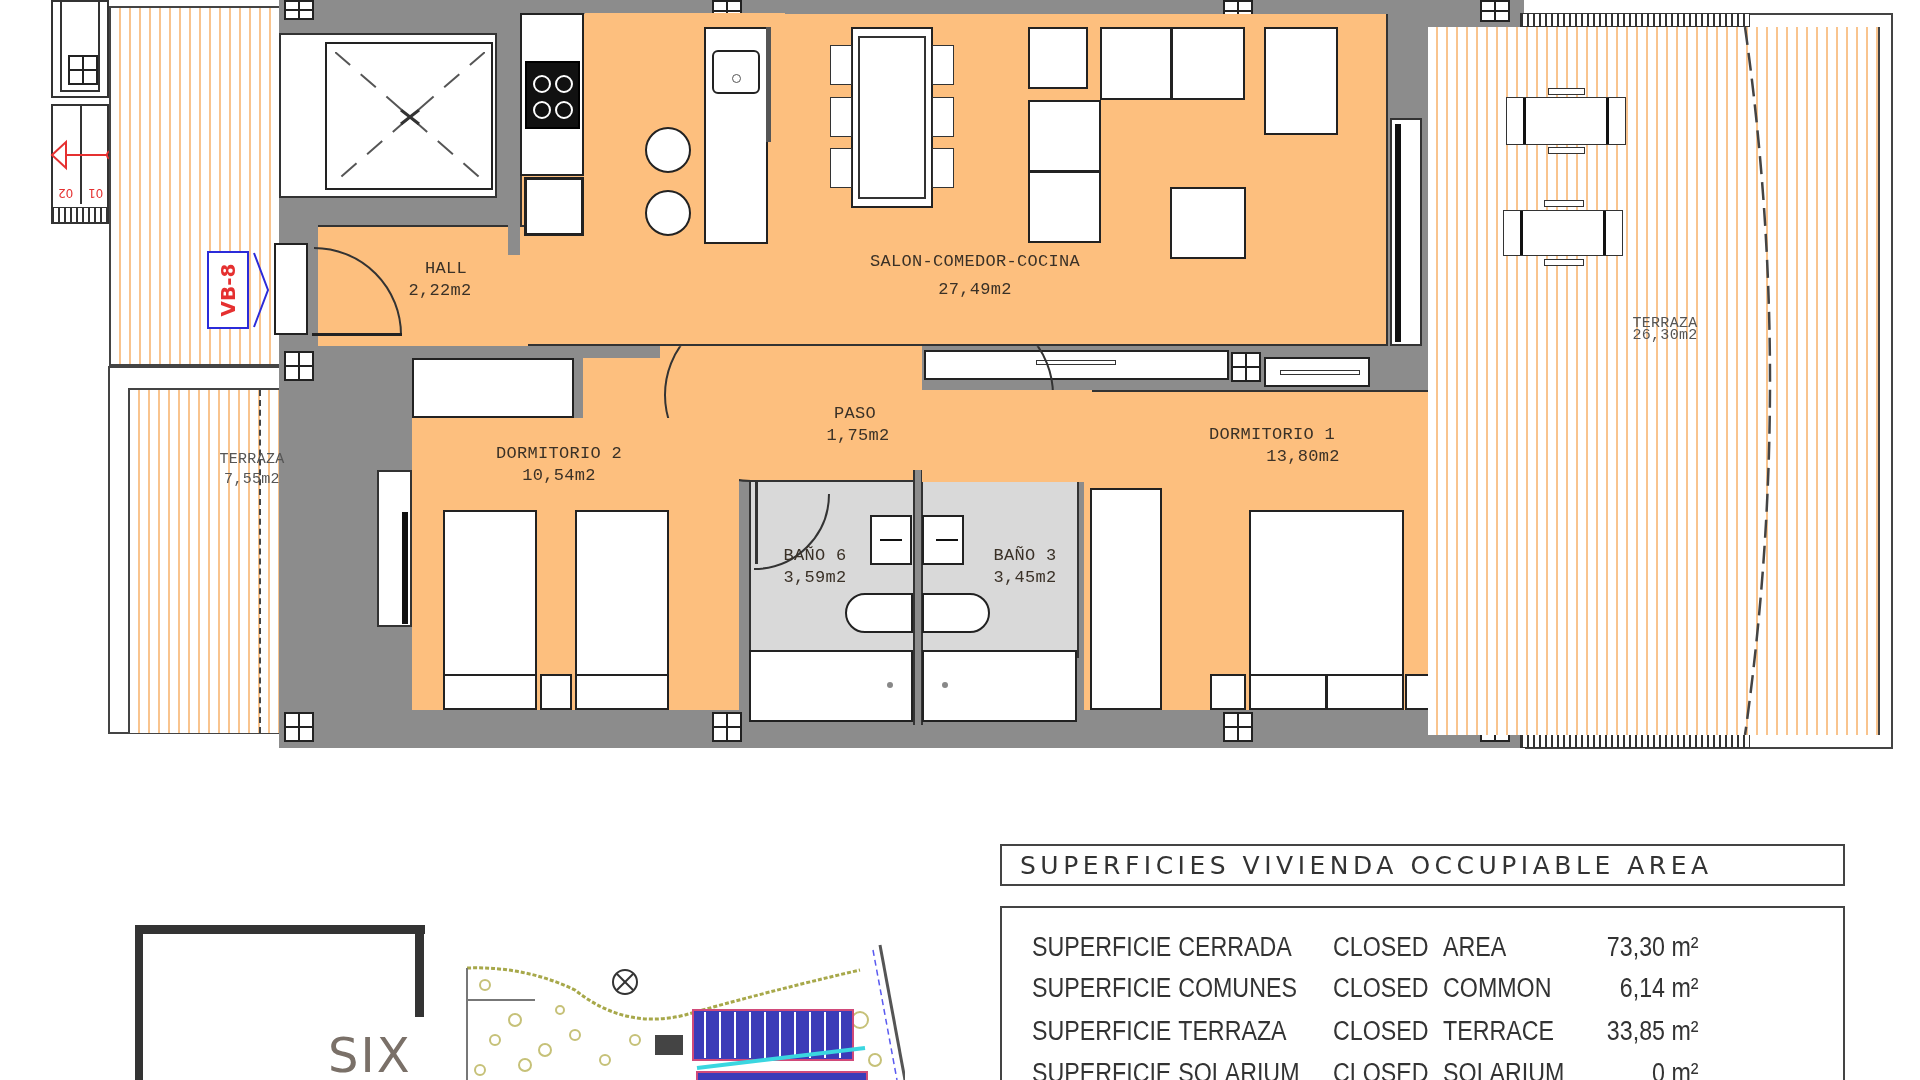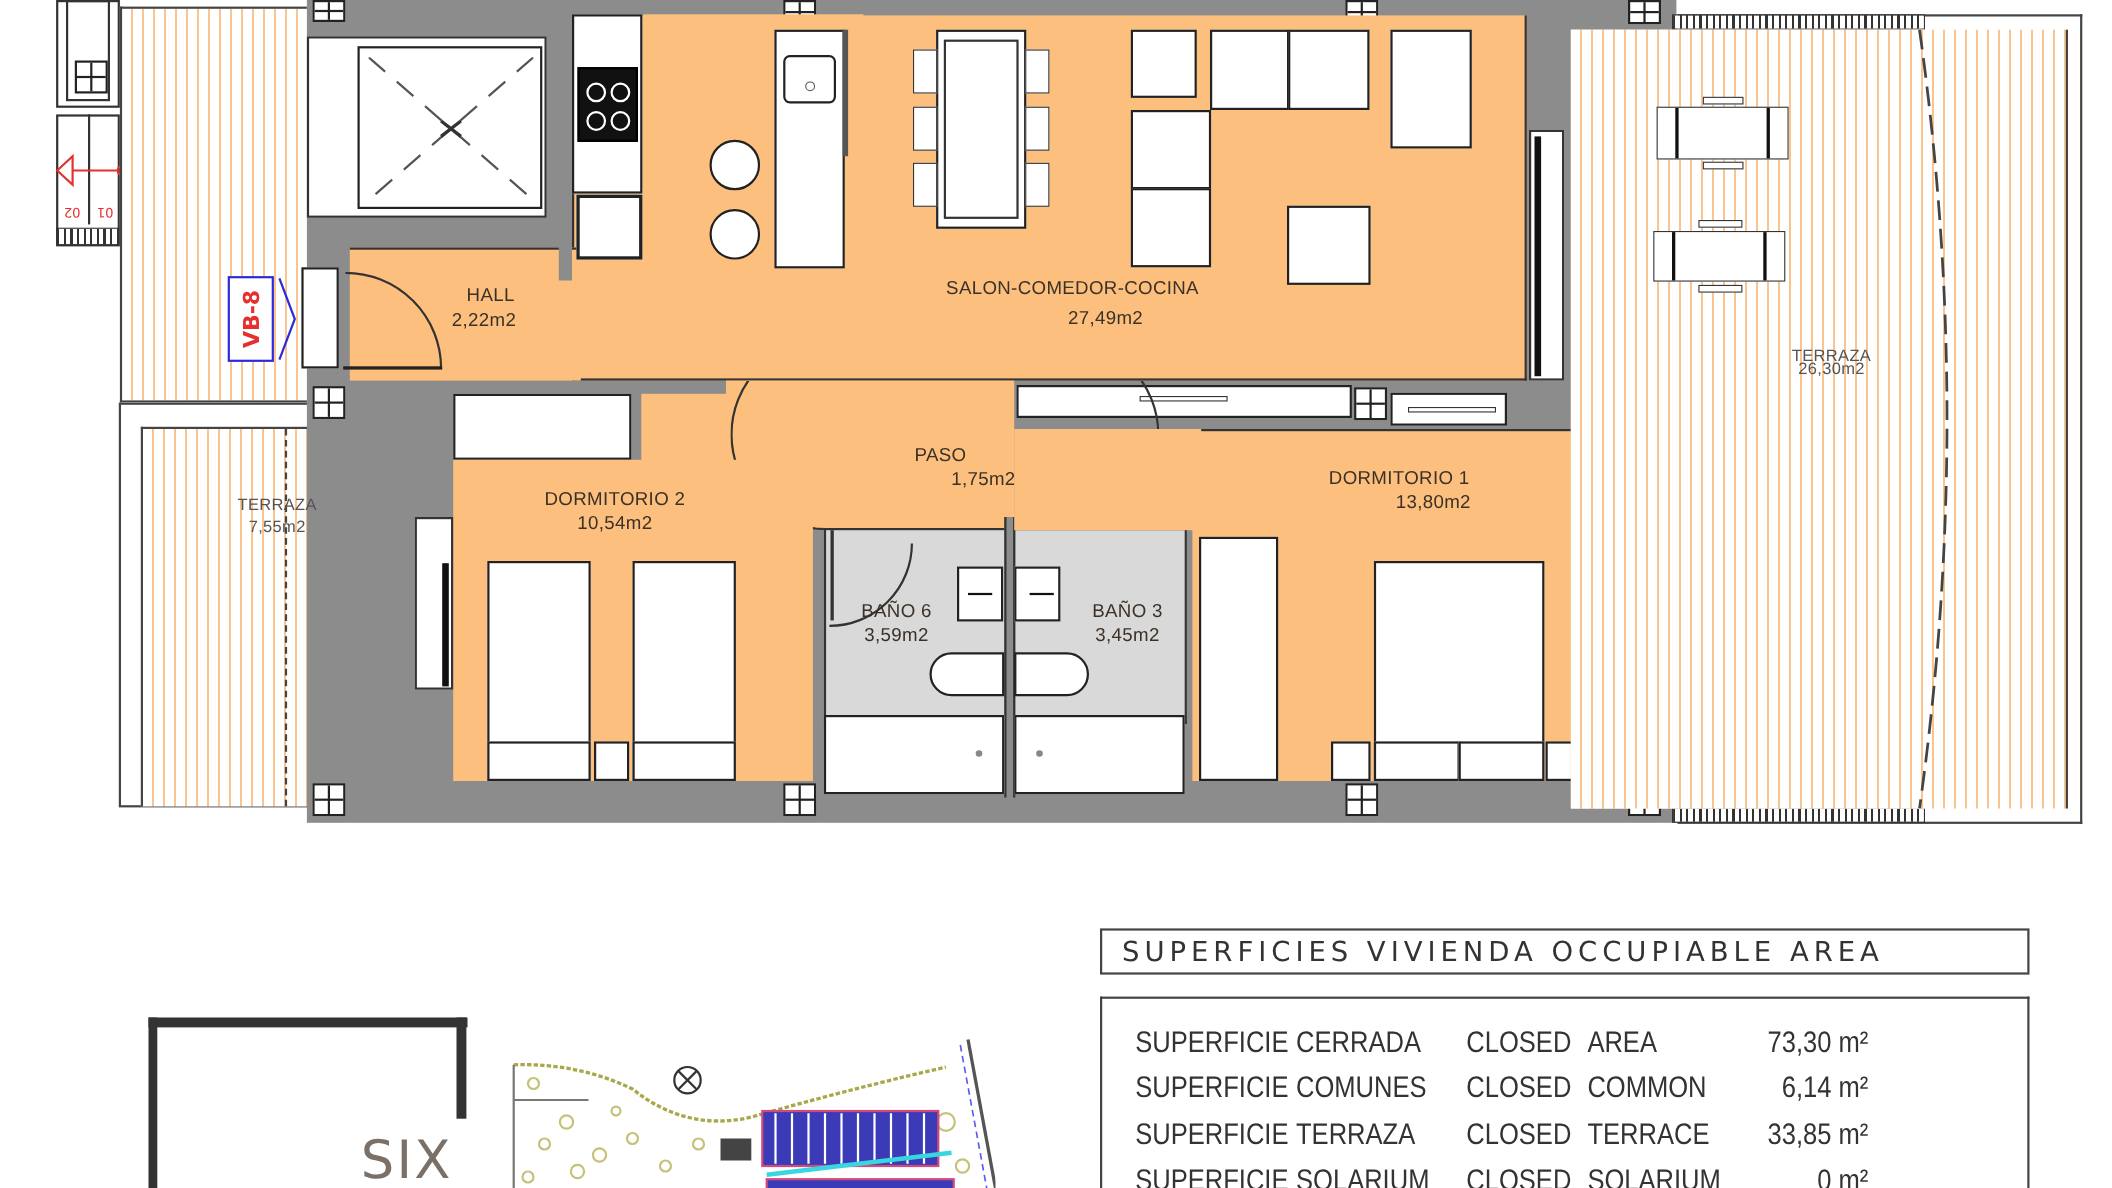--- a/index.html
+++ b/index.html
@@ -22,21 +22,21 @@
   .win::before { left: 50%; top: 0; bottom: 0; width: 2px; transform: translateX(-50%); }
   .win::after { top: 50%; left: 0; right: 0; height: 2px; transform: translateY(-50%); }
   .outline { border: 2px solid #333; background: transparent; }
   .rail {
     background-image: repeating-linear-gradient(90deg, #333 0px, #333 2px, #fff 2px, #fff 6px);
     border: 1.5px solid #333;
   }
 
   .label {
     position: absolute; text-align: center; color: #3a3127;
-    font-family: Liberation Sans, sans-serif; font-size: 17px; line-height: 22px;
+    font-family: Liberation Mono, monospace; font-size: 17px; line-height: 22px;
     letter-spacing: 0.3px; white-space: nowrap; transform: translateX(-50%);
   }
   .label.small { font-size: 15px; line-height: 19px; color: #555; }
 
   .door-arc { position: absolute; border: 2px solid #333; }
 
   
   .tbl-title {
     position: absolute; left: 1000px; top: 844px; width: 845px; height: 42px;
     border: 2.5px solid #444; display: flex; align-items: center; padding-left: 18px;
@@ -150,21 +150,21 @@
   <div class="abs furn" style="left:1028px;top:100px;width:73px;height:72px;"></div>
   <div class="abs furn" style="left:1028px;top:171px;width:73px;height:72px;"></div>
   <div class="abs furn" style="left:1264px;top:27px;width:74px;height:108px;"></div>
   <div class="abs furn" style="left:1170px;top:187px;width:76px;height:72px;"></div>
 
   <div class="abs" style="left:1390px;top:118px;width:32px;height:228px;background:#fff;border:2px solid #333;">
     <div style="position:absolute;left:3px;top:4px;width:6px;height:218px;background:#111;"></div>
   </div>
 
   <div class="label" style="left:975px;top:251px;text-align:center;">SALON-COMEDOR-COCINA</div>
-  <div class="label" style="left:1005px;top:279px;">27,49m2</div>
+  <div class="label" style="left:975px;top:279px;">27,49m2</div>
 
   <div class="abs" style="left:274px;top:243px;width:34px;height:92px;background:#fff;border:2px solid #222;"></div>
   <div class="door-arc" style="left:226px;top:247px;width:176px;height:176px;border-radius:50%;clip-path:inset(0 0 50% 50%);"></div>
   <div class="abs" style="left:312px;top:333px;width:90px;height:3px;background:#222;"></div>
   <div class="label" style="left:446px;top:258px;">HALL</div>
   <div class="label" style="left:440px;top:280px;">2,22m2</div>
 
   <div class="abs win" style="left:284px;top:351px;width:30px;height:30px;"></div>
   <div class="abs win" style="left:712px;top:352px;width:30px;height:30px;"></div>
   <div class="abs win" style="left:1231px;top:352px;width:30px;height:30px;"></div>
@@ -176,21 +176,21 @@
     <div style="position:absolute;left:110px;top:8px;width:80px;height:5px;border:1.5px solid #333;"></div>
   </div>
   <div class="abs furn" style="left:1264px;top:357px;width:106px;height:30px;">
     <div style="position:absolute;left:14px;top:11px;width:80px;height:5px;border:1.5px solid #333;"></div>
   </div>
 
   <div class="abs floor" style="left:660px;top:346px;width:262px;height:135px;"></div>
   <div class="door-arc" style="left:664px;top:308px;width:174px;height:174px;border-radius:50%;clip-path:inset(22% 50% 0 0);"></div>
   <div class="door-arc" style="left:880px;top:308px;width:174px;height:174px;border-radius:50%;clip-path:inset(22% 0 0 50%);"></div>
   <div class="label" style="left:855px;top:403px;">PASO</div>
-  <div class="label" style="left:894px;top:425px;">1,75m2</div>
+  <div class="label" style="left:858px;top:425px;">1,75m2</div>
 
   <div class="abs floor" style="left:412px;top:418px;width:327px;height:292px;"></div>
   <div class="abs floor" style="left:583px;top:358px;width:80px;height:62px;"></div>
   <div class="label" style="left:559px;top:443px;">DORMITORIO 2</div>
   <div class="label" style="left:559px;top:465px;">10,54m2</div>
   <div class="abs furn" style="left:443px;top:510px;width:94px;height:200px;"></div>
   <div class="abs furn" style="left:443px;top:674px;width:94px;height:36px;"></div>
   <div class="abs furn" style="left:540px;top:674px;width:32px;height:36px;"></div>
   <div class="abs furn" style="left:575px;top:510px;width:94px;height:200px;"></div>
   <div class="abs furn" style="left:575px;top:674px;width:94px;height:36px;"></div>

